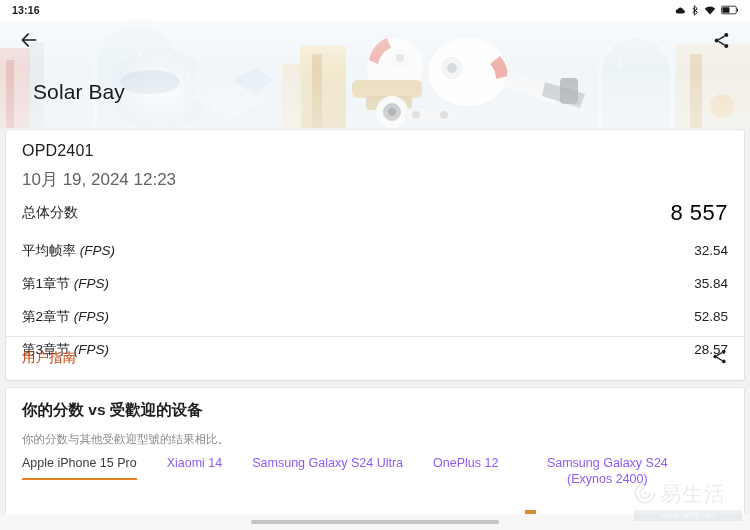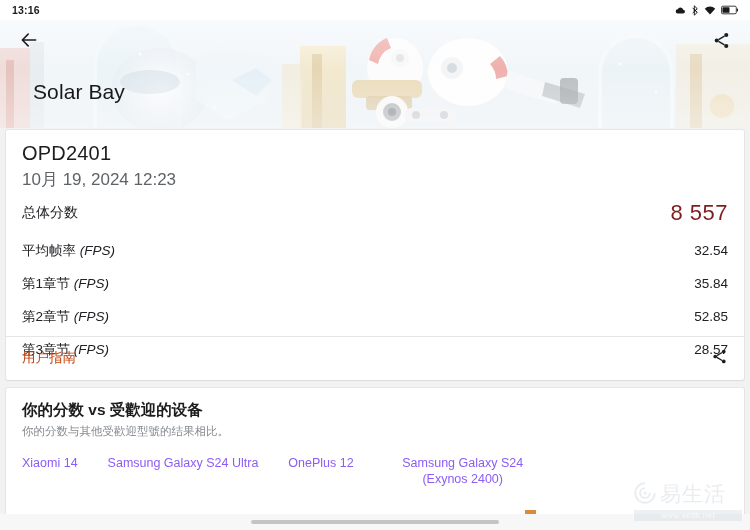--- a/index.html
+++ b/index.html
@@ -46,38 +46,38 @@
 
   
   .card {
     position:absolute; left:6px; width:738px; background:#ffffff;
     border-radius:2px; box-shadow:0 0 0 1px rgba(0,0,0,.045), 0 1px 2px rgba(0,0,0,.06);
   }
   #result-card { top:130px; height:250px; }
 
   .device-name {
     position:absolute; left:16px; top:12px;
-    font-size:20px; color:#1d1d1d; letter-spacing:.2px;
+    font-size:16px; color:#1d1d1d; letter-spacing:.2px;
   }
   .device-date {
     position:absolute; left:16px; top:38px;
     font-size:17px; color:#5f6368;
   }
 
   .rows { position:absolute; left:0; top:62px; width:100%; }
   .row {
     display:flex; align-items:center; justify-content:space-between;
     height:33px; padding:0 16px;
   }
   .row-label { font-size:13.5px; color:#202124; }
   .row-label i { font-style:italic; }
   .row-value { font-size:13.5px; color:#202124; }
   .row.total .row-label { font-size:14px; }
   .row.total .row-value {
-    font-size:22px; color:#7f1d1d; letter-spacing:.5px; line-height:1;
+    font-size:22px; color:#000000; letter-spacing:.5px; line-height:1;
   }
   .row.total { height:42px; }
 
   .divider {
     position:absolute; left:0; right:0; height:1px; background:#e6e6e6;
   }
 
   .guide-row {
     position:absolute; left:0; bottom:0; width:100%; height:44px;
     display:flex; align-items:center; justify-content:space-between;
@@ -85,21 +85,21 @@
   }
   .guide-label { font-size:13.5px; color:#c2410c; }
 
   
   #compare-card { top:388px; height:136px; overflow:hidden; }
   .cmp-title {
     position:absolute; left:16px; top:12px;
     font-size:15.5px; color:#1d1d1d; font-weight:600;
   }
   .cmp-sub {
-    position:absolute; left:16px; top:36px;
+    position:absolute; left:16px; top:44px;
     font-size:11.5px; color:#868b90;
   }
   .tabs {
     position:absolute; left:0; top:62px; width:100%; height:40px;
     display:flex; align-items:flex-start; padding:0 16px;
   }
   .tab {
     font-size:12.5px; color:#8b5cf6; padding:6px 0 8px;
     margin-right:30px; white-space:nowrap; cursor:pointer;
     position:relative; text-align:center; line-height:1.25;
@@ -311,20 +311,21 @@
         </svg>
       </span>
     </div>
   </div>
 
   <div class="card" id="compare-card">
     <div class="cmp-title">你的分数 vs 受歡迎的设备</div>
     <div class="cmp-sub">你的分数与其他受歡迎型號的结果相比。</div>
 
     <div class="tabs">
+      <div class="tab active">Apple iPhone 15 Pro</div>
       <div class="tab">Xiaomi 14</div>
       <div class="tab">Samsung Galaxy S24 Ultra</div>
       <div class="tab">OnePlus 12</div>
       <div class="tab wrap">Samsung Galaxy S24 (Exynos 2400)</div>
     </div>
 
     <svg class="mini-chart" viewBox="0 0 738 22" preserveAspectRatio="none">
       <rect x="508" y="12" width="11" height="10" fill="#e8a866"></rect>
       <rect x="519" y="6" width="11" height="16" fill="#d98b38"></rect>
     </svg>

